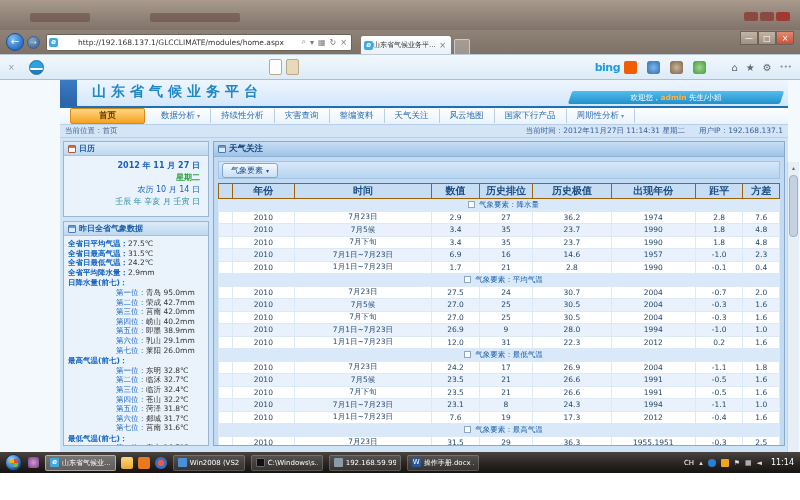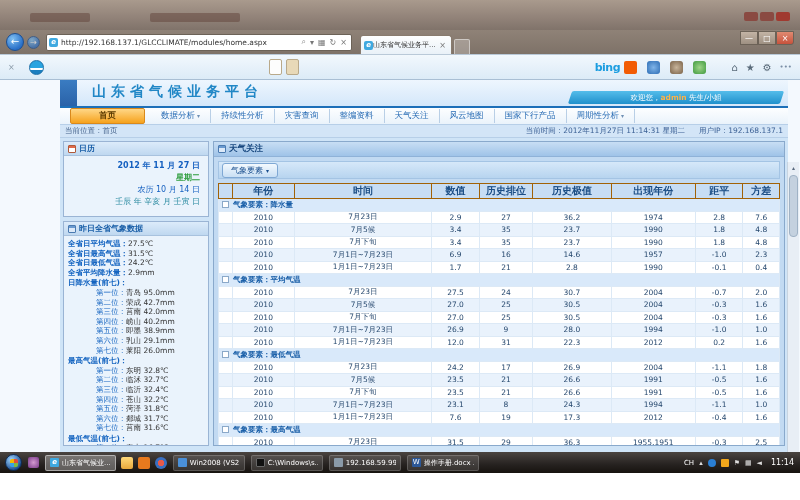--- a/index.html
+++ b/index.html
@@ -14,21 +14,21 @@
   
   .chrome1{position:absolute;left:0;top:30px;width:800px;height:24px;
     background:linear-gradient(180deg,#8f8277 0%,#7e7268 100%);display:flex;align-items:center;}
   .navbtn{width:18px;height:18px;border-radius:50%;background:radial-gradient(circle at 35% 30%,#7fc0f2,#2a70c8 70%);
     border:1px solid #1b4f92;color:#fff;font-size:10px;line-height:16px;text-align:center;margin-left:6px;}
   .navbtn.fwd{width:13px;height:13px;opacity:.65;font-size:8px;line-height:11px;margin-left:3px;}
   .addrbox{display:flex;align-items:center;margin-left:6px;width:306px;height:17px;background:#fff;
     border:1px solid #6c6257;border-radius:2px;padding:0 2px;}
   .favicon{width:9px;height:9px;background:#3fa9e0;border-radius:2px;color:#fff;font-size:7px;line-height:9px;
     text-align:center;font-style:italic;font-weight:bold;flex:0 0 auto;}
-  .url{flex:1;font-size:7.5px;color:#333;margin-left:3px;white-space:nowrap;overflow:hidden;}
+  .url{flex:1;font-size:7.5px;color:#333;margin-left:20px;white-space:nowrap;overflow:hidden;}
   .addr-ico{font-size:8px;color:#777;margin:0 2px;flex:0 0 auto;}
   .tab{display:flex;align-items:center;margin-left:8px;width:92px;height:19px;align-self:flex-end;
     background:linear-gradient(180deg,#fdfefe,#e9f1f8);border:1px solid #887b6e;border-bottom:none;
     border-radius:3px 3px 0 0;padding:0 3px;}
   .tab .t-title{flex:1;font-size:7px;color:#333;white-space:nowrap;overflow:hidden;}
   .newtab{width:16px;height:15px;align-self:flex-end;margin-left:2px;background:rgba(255,255,255,.25);
     border:1px solid rgba(255,255,255,.45);border-bottom:none;border-radius:2px 2px 0 0;}
   .winctrl{position:absolute;right:6px;top:1px;display:flex;}
   .winctrl span{width:18px;height:14px;font-size:8px;line-height:13px;text-align:center;color:#fff;
     background:linear-gradient(#c3b4a5,#9e9082);border:1px solid #6c6257;}
@@ -84,40 +84,40 @@
   .cal-body{padding:4px 8px;text-align:right;font-size:8px;line-height:12px;}
   .cal-g{color:#1560c0;font-weight:bold;}
   .cal-w{color:#2e9e3e;font-weight:bold;}
   .cal-l{color:#1560c0;}
   .cal-gz{color:#2a8aa0;}
   .wx-body{padding:3px 4px;font-size:7.5px;line-height:9.6px;white-space:nowrap;}
   .stat-row .lab{color:#1464c0;font-weight:bold;}
   .stat-row .val{color:#333;}
   .sec-title{color:#1464c0;font-weight:bold;margin-top:1px;}
   .rank-row{padding-left:28px;}
-  .rank-row .lab{color:#1464c0;}
+  .rank-row .lab{color:#1464c0;margin-left:20px;}
   .rank-row .val{color:#333;}
   
   .main{flex:1;border:1px solid #89a9cc;background:#c2daf2;display:flex;flex-direction:column;overflow:hidden;}
   .main-hd{height:15px;background:linear-gradient(180deg,#c8def4,#9fc3e8);border-bottom:1px solid #8fb2d8;
     display:flex;align-items:center;gap:3px;padding:0 4px;flex:0 0 auto;}
   .main-hd .pico{width:8px;height:8px;border:1px solid #4a7ab0;background:linear-gradient(180deg,#6a9ad0 30%,#dce9f8 30%);border-radius:1px;}
   .main-hd .ptitle{font-size:8.5px;font-weight:bold;color:#16467e;}
   .main-body{padding:4px;overflow:hidden;}
   .filter-strip{height:18px;background:linear-gradient(180deg,#d6e8f9,#b7d4ef);border:1px solid #a4c4e4;
     display:flex;align-items:center;padding:0 3px;margin-bottom:4px;}
   .filter-btn{font-size:8px;color:#1a4f8f;background:linear-gradient(180deg,#f3f9fe,#c9dff4);
     border:1px solid #7fa8d4;border-radius:3px;padding:1px 8px;}
   .filter-btn .caret{font-size:6px;margin-left:3px;}
   table.wx{width:100%;border-collapse:collapse;table-layout:fixed;background:#fff;}
   table.wx th{height:14px;background:#c7ddf4;color:#1c4e85;font-size:10px;font-weight:bold;
     border:1px solid #a16207;text-align:center;}
   table.wx td{height:12.5px;font-size:7.5px;color:#26486e;text-align:center;border:1px solid #dce9f6;
     overflow:hidden;white-space:nowrap;}
-  tr.grp td{background:#d9e9fa;color:#1a5fa8;text-align:left;font-weight:bold;padding-left:3px;}
+  tr.grp td{background:#d9e9fa;color:#1a5fa8;text-align:center;font-weight:normal;padding-left:9px;}
   tr.grp .chk{display:inline-block;width:7px;height:7px;border:1px solid #8aa8c8;background:#fff;
     vertical-align:middle;margin-right:4px;}
   tr.odd td{background:#fff;}
   tr.even td{background:#e9f2fc;}
   
   .pg-scroll{position:absolute;right:1px;top:82px;width:12px;height:368px;background:#e8eef5;border-left:1px solid #c8d4e0;}
   .pg-scroll .arr{height:12px;font-size:6px;color:#5a6b80;text-align:center;line-height:12px;}
   .pg-scroll .thumb{position:absolute;left:1px;top:13px;width:9px;height:62px;background:#c4d1df;border:1px solid #9fb2c5;border-radius:4px;}
   
   .taskbar{position:absolute;left:0;top:452px;width:800px;height:21px;

